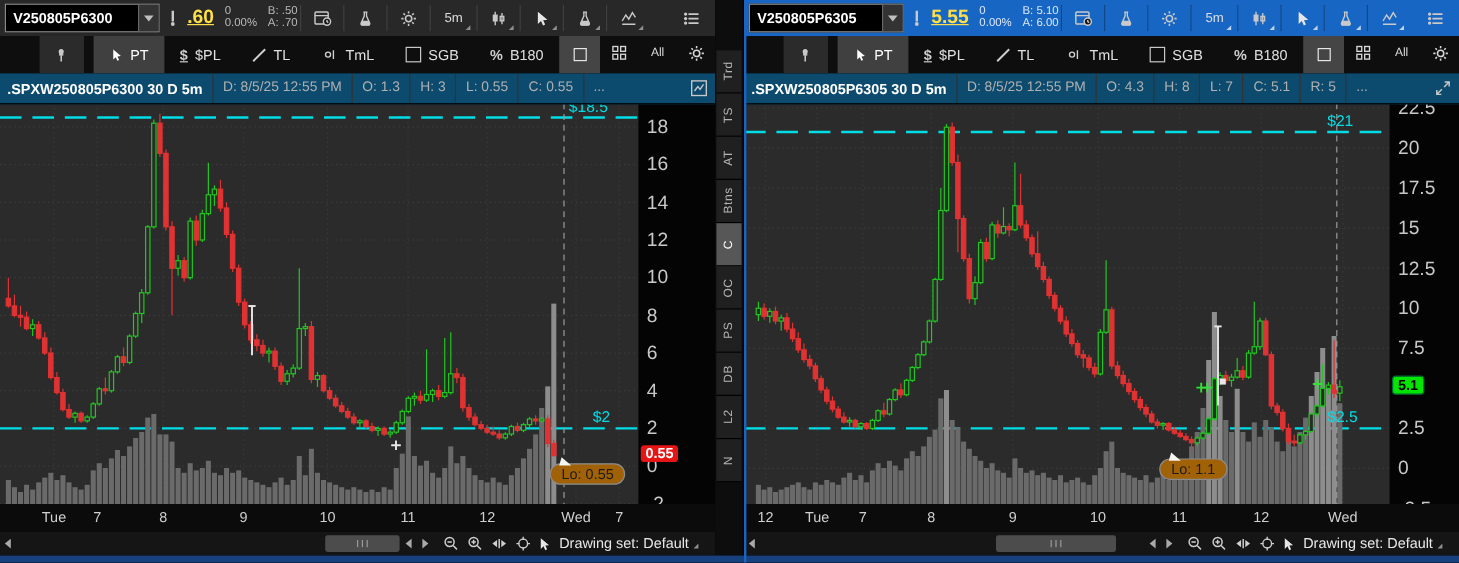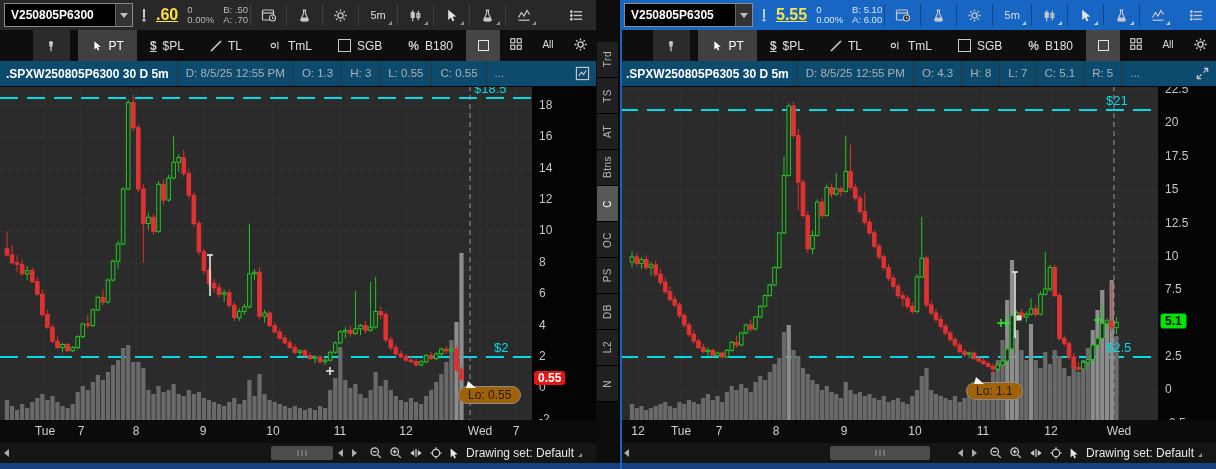--- a/index.html
+++ b/index.html
@@ -40,21 +40,21 @@
   
   .hdr{position:absolute;top:61px;left:0;right:0;height:25px;background:#0c4a6e;display:flex;align-items:center;overflow:hidden;z-index:4;border-bottom:1px solid #000;}
   .title{color:#fff;font-weight:bold;font-size:12px;margin-left:6px;white-space:nowrap;}
   .fields{display:flex;align-items:center;height:100%;margin-left:8px;}
   .fld{padding:0 8px;border-left:1px solid #333;color:#b0b0b0;font-size:11.5px;line-height:25px;white-space:nowrap;}
   .hdr-ico{margin-left:auto;margin-right:6px;display:flex;align-items:center;}
   
   .chart{position:absolute;top:86px;left:0;right:0;height:334px;background:#2b2b2b;overflow:hidden;}
   svg.plot{position:absolute;left:0;top:0;display:block;}
   .yaxis{position:absolute;top:0;right:0;height:334px;background:#040404;overflow:hidden;}
-  .ytick{position:absolute;left:7px;color:#c8c8c8;font-size:12px;white-space:nowrap;}
+  .ytick{position:absolute;left:7px;color:#c8c8c8;font-size:16px;white-space:nowrap;}
   .bubble{position:absolute;left:2px;padding:0 4px;font-size:12px;font-weight:bold;border-radius:3px;z-index:5;}
   .bubble.red{background:#e51515;color:#fff;}
   .bubble.green{background:#00e600;color:#000;border:1px solid #063;}
   .tooltip{position:absolute;background:#a16207;color:#1c1c1c;font-size:12px;border:1px solid #8c8c8c;border-radius:9px;padding:1px 9px;white-space:nowrap;z-index:6;}
   .tooltip::before{content:"";position:absolute;top:-6px;left:7px;border-left:2px solid transparent;border-right:8px solid transparent;border-bottom:7px solid #f6f6f1;}
   
   .xaxis{position:absolute;top:420px;left:0;right:0;height:23px;background:#0b0b0b;z-index:3;}
   .xtick{position:absolute;top:0;transform:translateX(-50%);color:#d0d0d0;font-size:12px;line-height:22px;}
   
   .btoolbar{position:absolute;top:443px;left:0;right:0;height:20px;background:#151515;z-index:4;}

